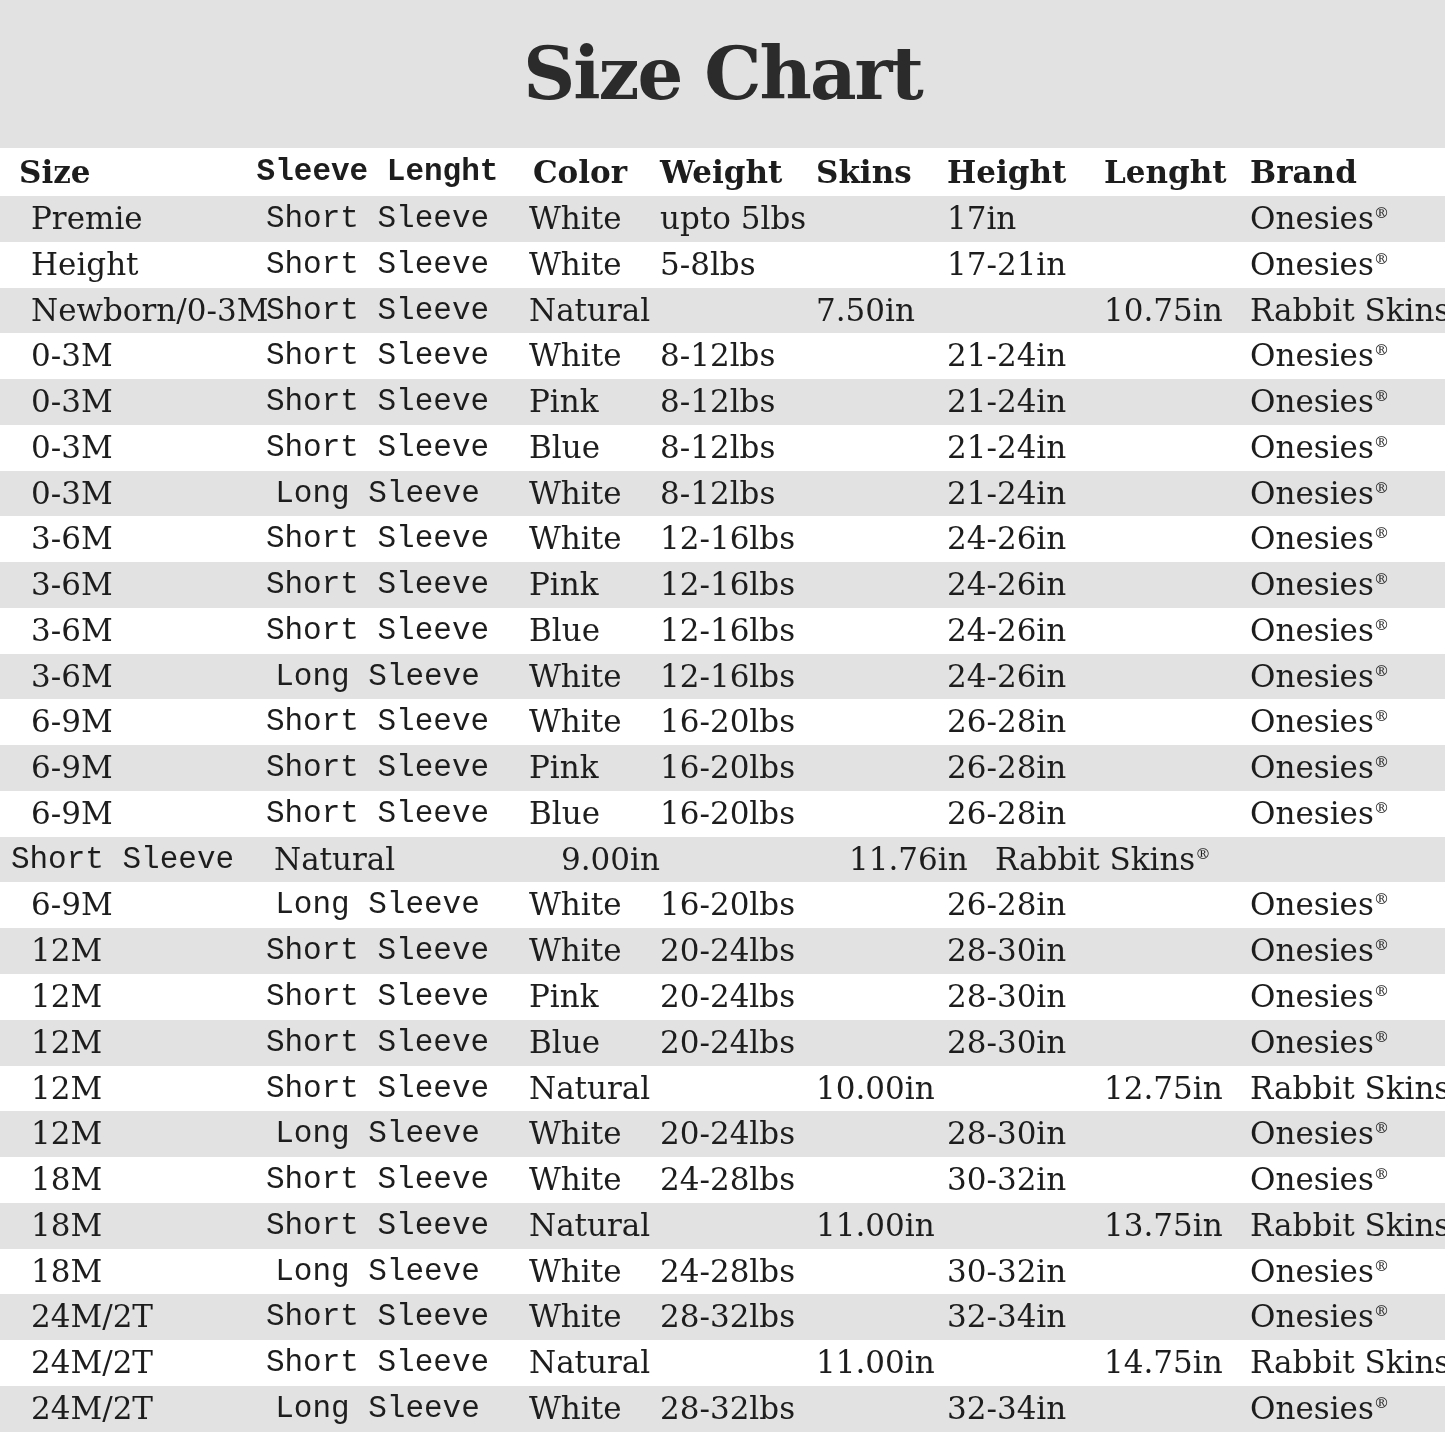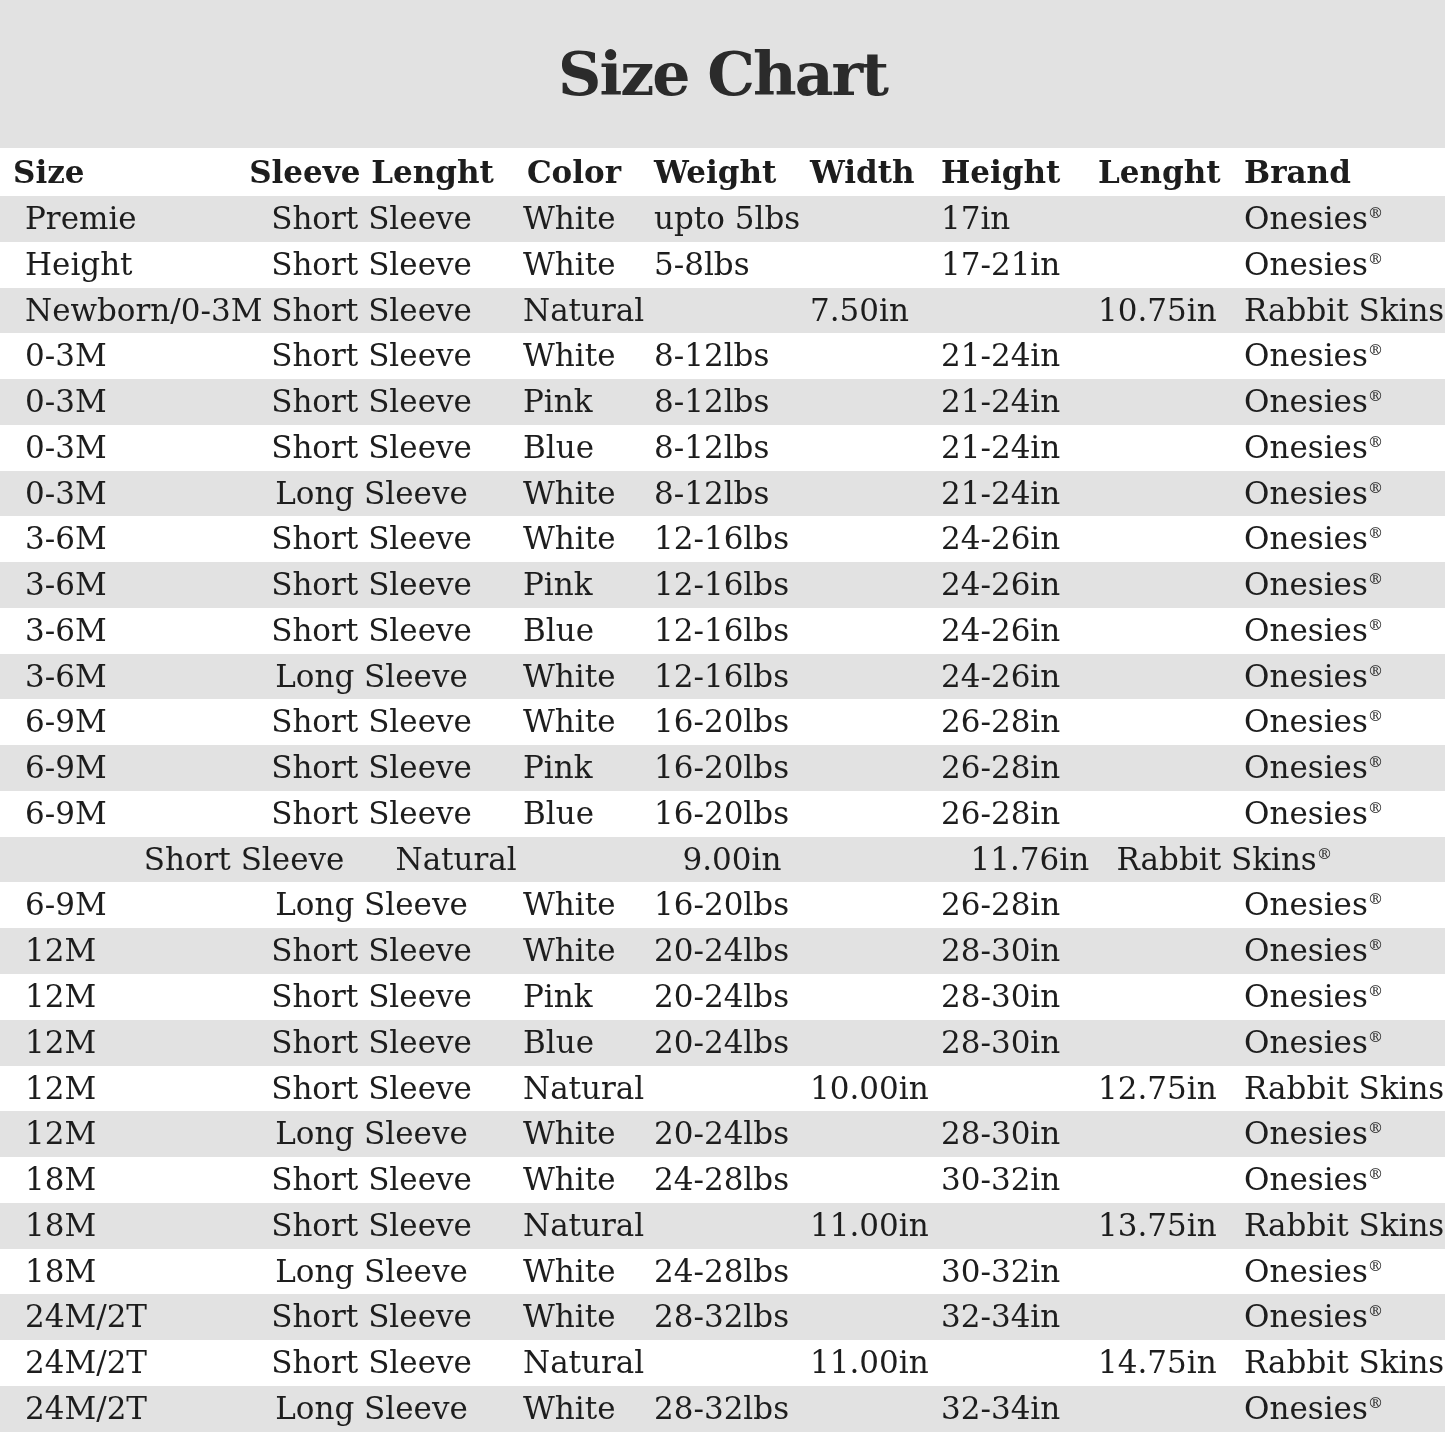--- a/index.html
+++ b/index.html
@@ -13,56 +13,55 @@
       overflow: hidden;
       font-family: "DejaVu Serif", serif;
       color: #1d1d1d;
     }
     .title-bar {
       height: 148px;
       background: #e2e2e2;
       text-align: center;
     }
     .title {
-      font-size: 60px;
+      font-size: 72px;
       font-weight: bold;
       letter-spacing: -2px;
       line-height: 148px;
       color: #2b2b2b;
       white-space: nowrap;
     }
     .size-table {
       width: 1445px;
     }
     .row {
       display: flex;
       height: 45.78px;
       line-height: 45.78px;
       background: #ffffff;
       white-space: nowrap;
-      justify-content: center;
     }
     .row.stripe {
       background: #e2e2e2;
     }
     .header-row {
       height: 48px;
       line-height: 48px;
       font-weight: bold;
       background: #ffffff;
     }
     .cell {
       flex: none;
       box-sizing: border-box;
       font-size: 31px;
       overflow: visible;
       white-space: nowrap;
     }
     .c-size   { width: 255px; padding-left: 31px; }
-    .c-sleeve { width: 245px; text-align: center; }
+    .c-sleeve { width: 245px; text-align: center; font-family: Liberation Mono, monospace; }
     .c-color  { width: 160px; padding-left: 29px; }
     .c-weight { width: 156px; }
     .c-width  { width: 129px; }
     .c-height { width: 147px; padding-left: 2px; }
     .c-length { width: 146px; margin-left: 12px; }
     .c-brand  { width: 207px; }
     .header-row .c-size   { padding-left: 19px; }
     .header-row .c-color  { padding-left: 0; text-align: center; }
     sup.reg {
       font-size: 0.5em;
@@ -76,21 +75,21 @@
 <div class="title-bar">
   <div class="title">Size Chart</div>
 </div>
 
 <div class="size-table">
   <div class="row header-row">
       <div class="cell c-size">Size</div>
       <div class="cell c-sleeve">Sleeve Lenght</div>
       <div class="cell c-color">Color</div>
       <div class="cell c-weight">Weight</div>
-      <div class="cell c-width">Width</div>
+      <div class="cell c-width">Skins</div>
       <div class="cell c-height">Height</div>
       <div class="cell c-length">Lenght</div>
       <div class="cell c-brand">Brand</div>
     </div>
   <div id="table-body">
       <div class="row stripe">
         <div class="cell c-size">Premie</div>
         <div class="cell c-sleeve">Short Sleeve</div>
         <div class="cell c-color">White</div>
         <div class="cell c-weight">upto 5lbs</div>

